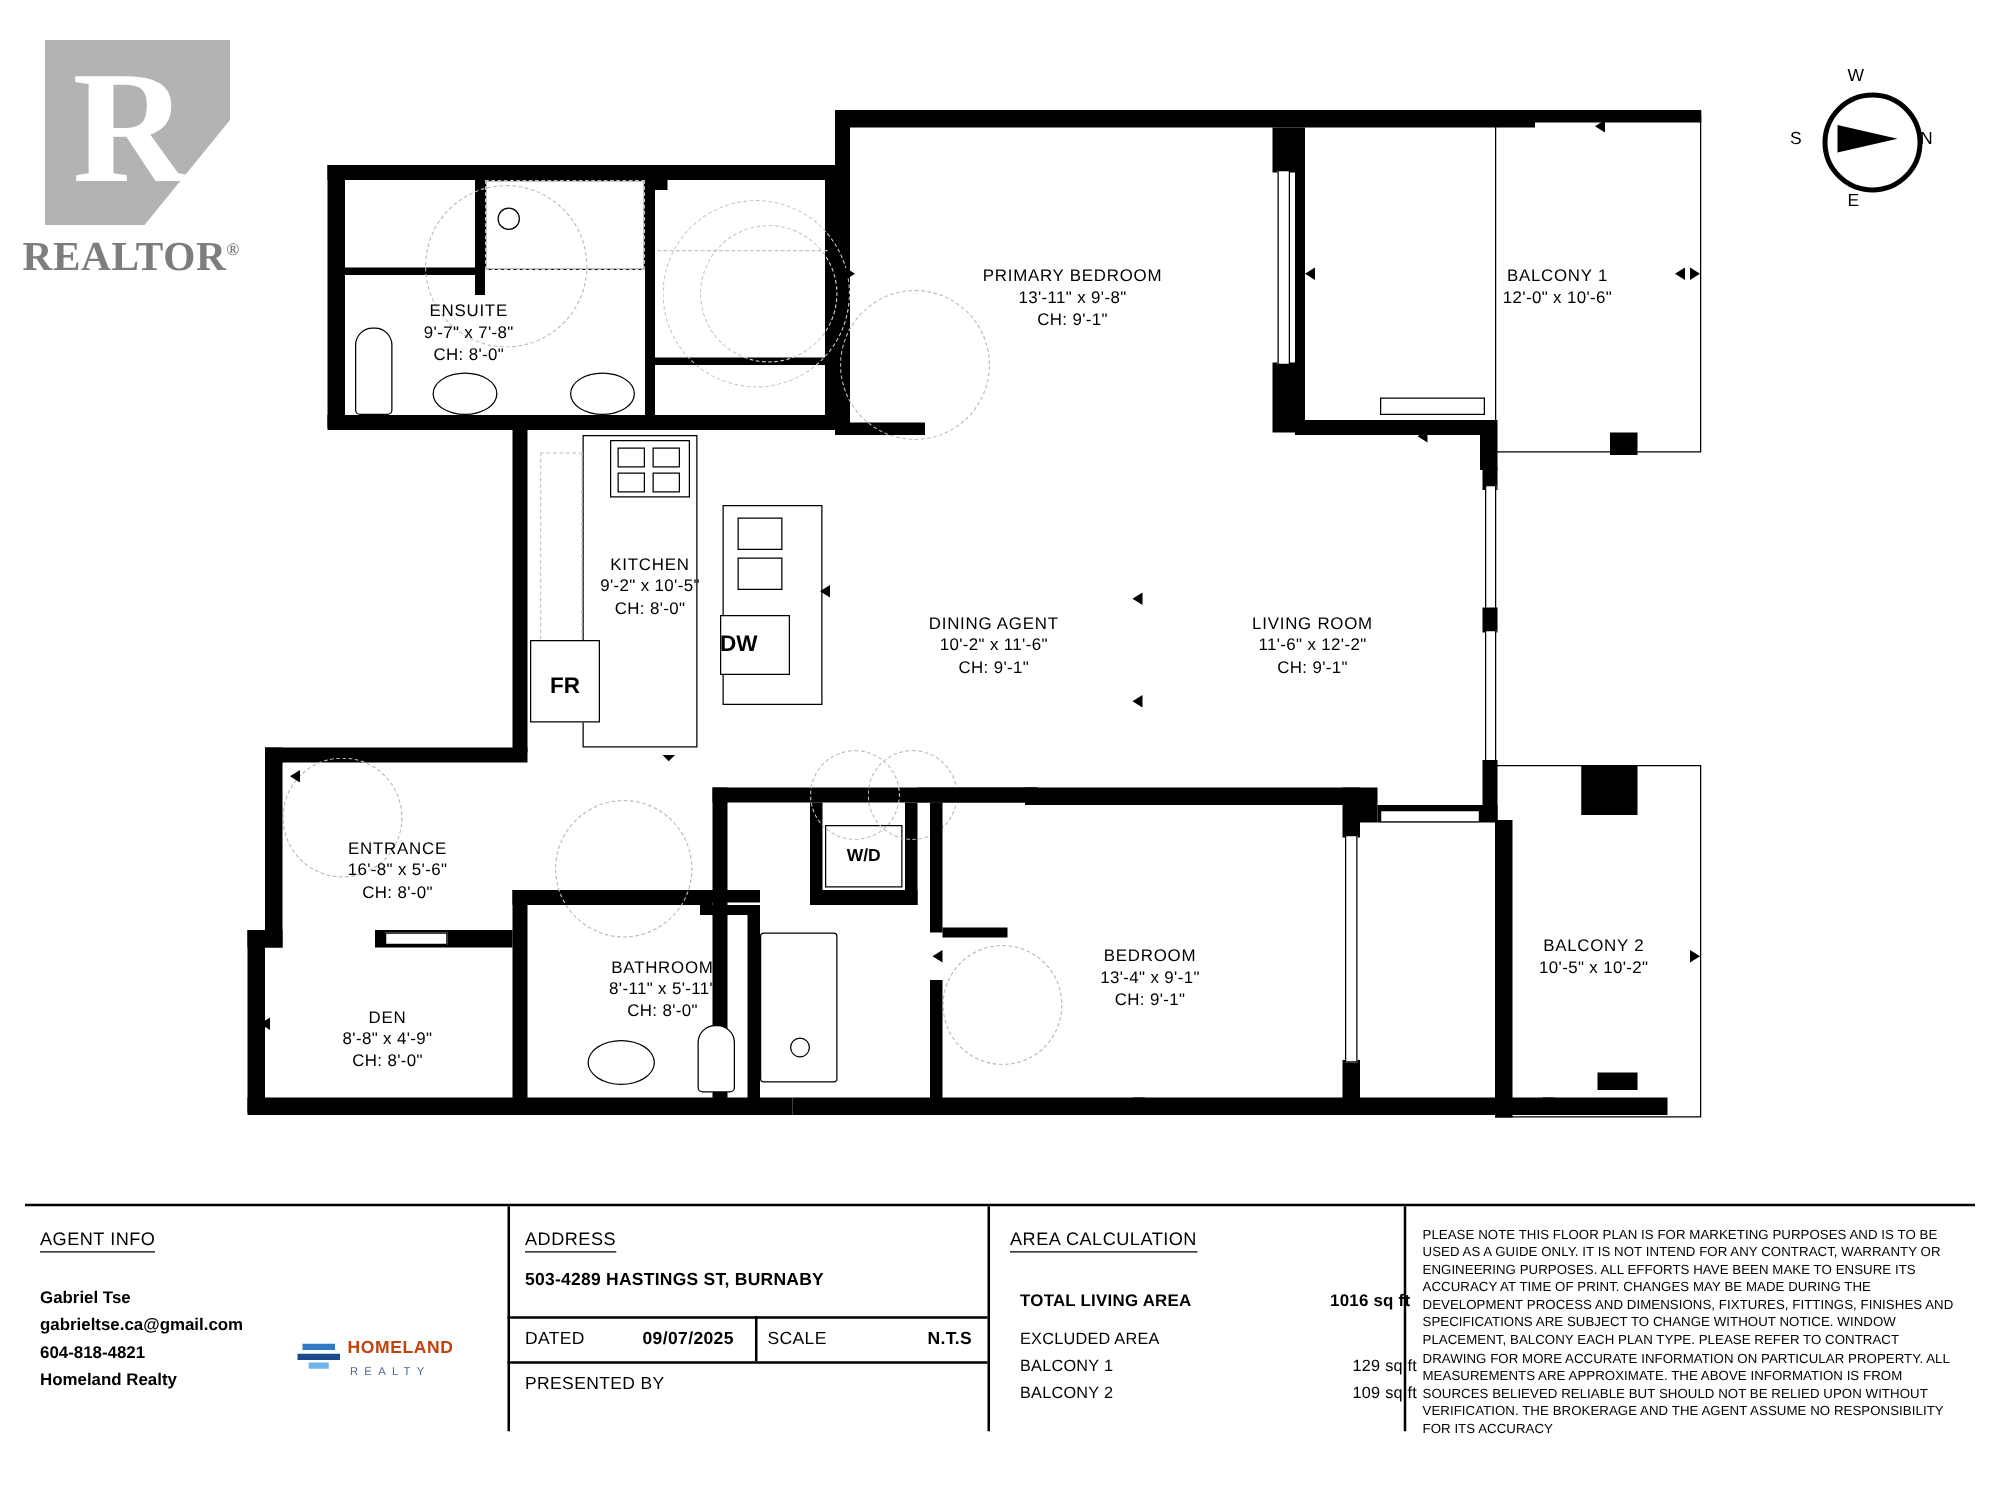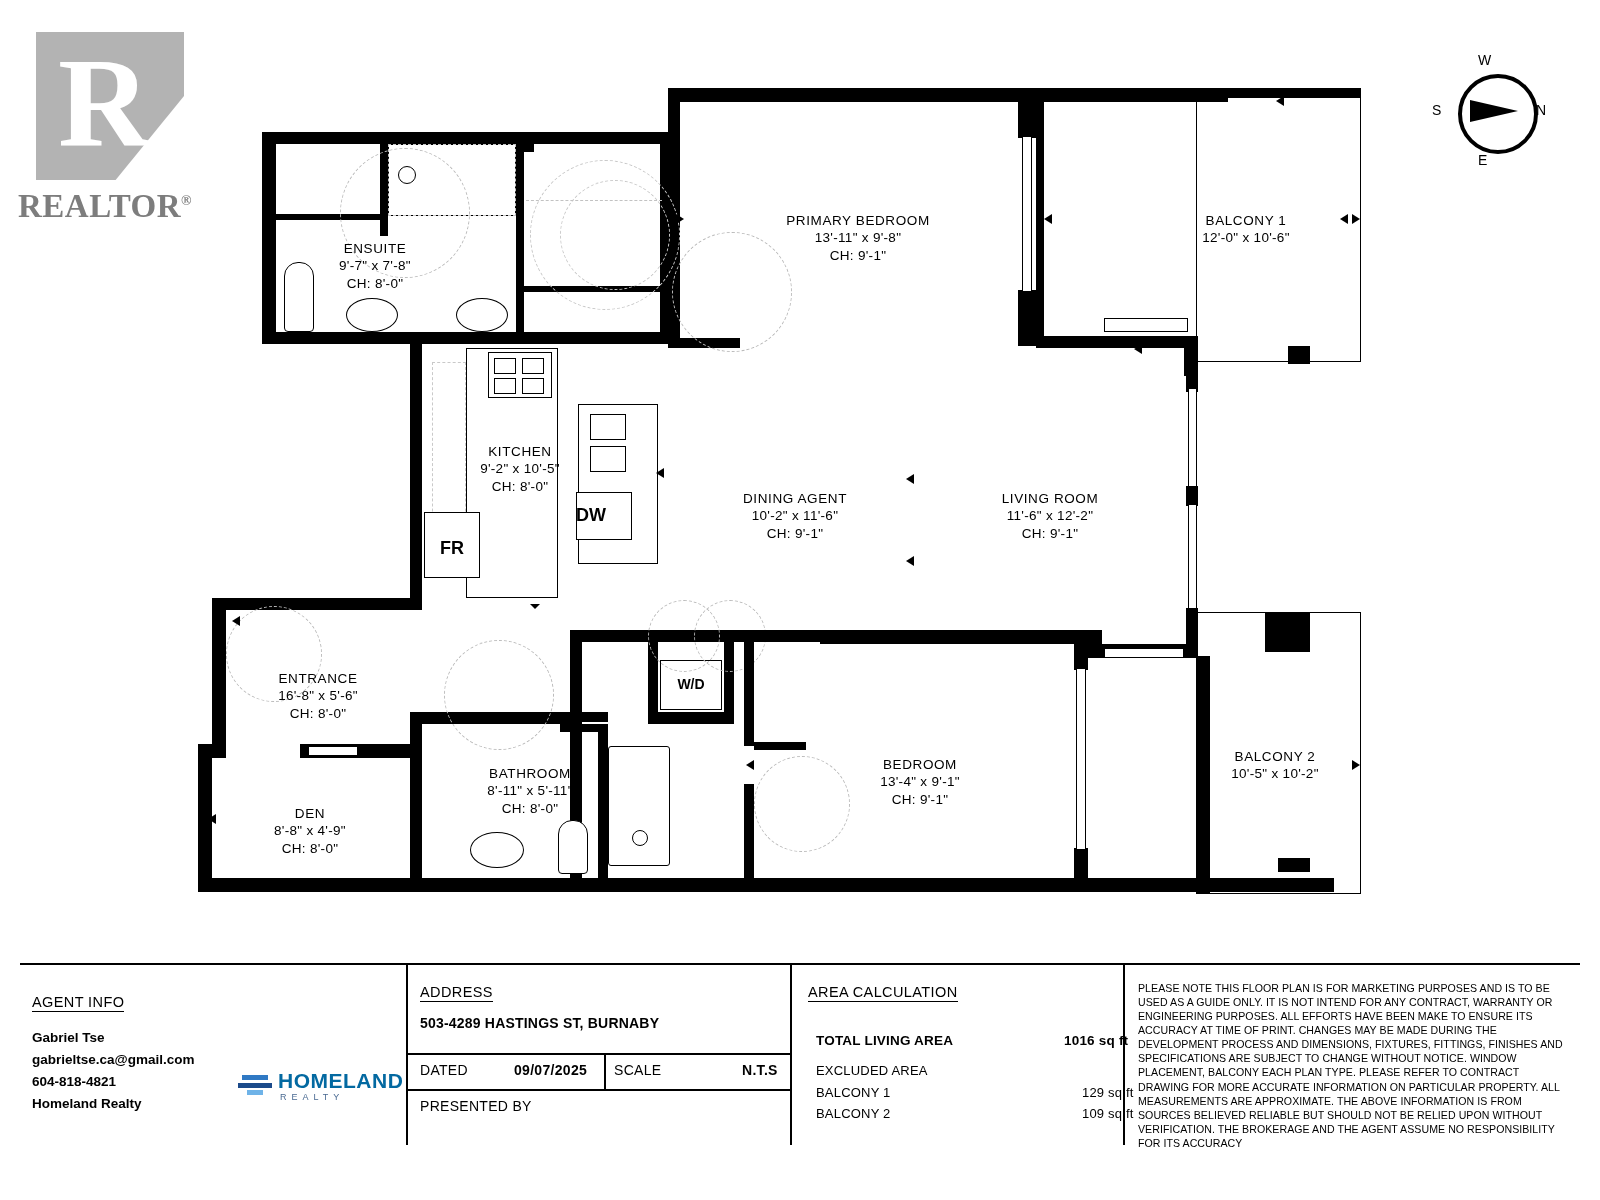--- a/index.html
+++ b/index.html
@@ -253,35 +253,35 @@
   <div class="tick" style="left:906px;top:878px;border-width:5px 5px 0 5px;border-color:#000 transparent transparent transparent;"></div>
   <div class="tick" style="left:1234px;top:878px;border-width:5px 5px 0 5px;border-color:#000 transparent transparent transparent;"></div>
   <div class="tick" style="left:1352px;top:760px;border-width:5px 0 5px 8px;border-color:transparent transparent transparent #000;"></div>
   <div class="tick" style="left:1352px;top:214px;border-width:5px 0 5px 8px;border-color:transparent transparent transparent #000;"></div>
 
   <div id="infobar">
     <div class="vline" style="left:386px;"></div>
     <div class="vline" style="left:770px;"></div>
     <div class="vline" style="left:1103px;"></div>
 
-    <div style="position:absolute;left:12px;top:28px;">
+    <div style="position:absolute;left:12px;top:18px;">
       <span class="hdr">AGENT INFO</span>
     </div>
     <div class="agent-text" style="position:absolute;left:12px;top:63px;">Gabriel Tse</div>
     <div class="agent-text" style="position:absolute;left:12px;top:85px;">gabrieltse.ca@gmail.com</div>
     <div class="agent-text" style="position:absolute;left:12px;top:107px;">604-818-4821</div>
     <div class="agent-text" style="position:absolute;left:12px;top:129px;">Homeland Realty</div>
 
     <div style="position:absolute;left:218px;top:98px;width:150px;height:46px;">
       <div class="hl-mark" style="left:0px;top:8px;">
         <i style="left:0;top:12px;width:34px;height:5px;background:#1b4a8a;"></i>
         <i style="left:4px;top:4px;width:26px;height:5px;background:#2f79c4;"></i>
         <i style="left:9px;top:19px;width:16px;height:5px;background:#6fb3e8;"></i>
       </div>
-      <div style="position:absolute;left:40px;top:6px;font-size:21px;font-weight:700;letter-spacing:.5px;color:#0369a1;">HOMELAND</div>
+      <div style="position:absolute;left:40px;top:6px;font-size:14px;font-weight:700;letter-spacing:.5px;color:#c2410c;">HOMELAND</div>
       <div style="position:absolute;left:42px;top:29px;font-size:9px;letter-spacing:5px;color:#4a6a92;">REALTY</div>
     </div>
 
     <div style="position:absolute;left:400px;top:18px;">
       <span class="hdr">ADDRESS</span>
     </div>
     <div class="addr-val" style="position:absolute;left:400px;top:50px;">503-4289 HASTINGS ST, BURNABY</div>
     <div style="position:absolute;left:386px;top:88px;width:384px;height:2px;background:#000;"></div>
     <div style="position:absolute;left:584px;top:88px;width:2px;height:36px;background:#000;"></div>
     <div style="position:absolute;left:386px;top:124px;width:384px;height:2px;background:#000;"></div>

